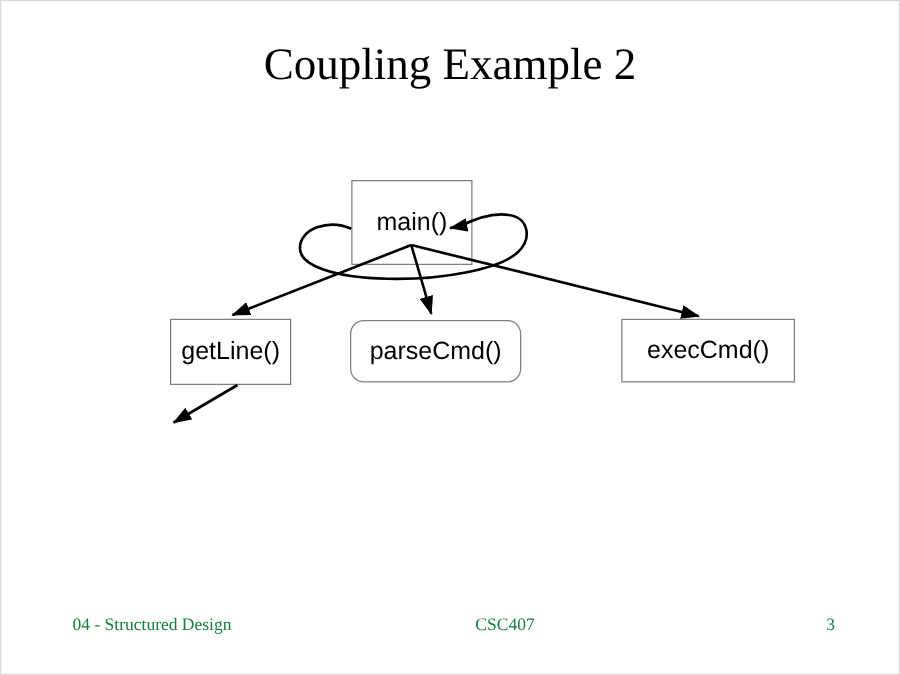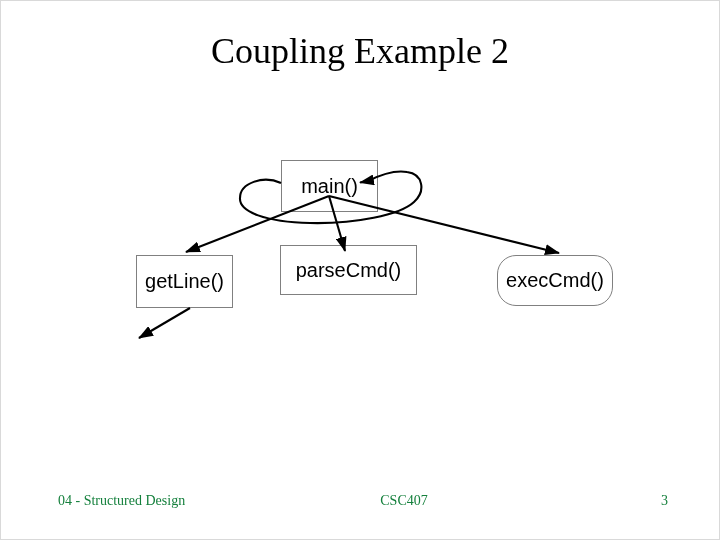--- a/index.html
+++ b/index.html
@@ -40,24 +40,24 @@
     box-sizing: border-box;
     background: #ffffff;
     border: 1px solid #808080;
     display: flex;
     align-items: center;
     justify-content: center;
     font-size: 20px;
     color: #000000;
     white-space: nowrap;
   }
-  .node-main     { left: 281px; top: 144px; width: 97px;  height: 52px; margin-top: 16px; }
+  .node-main     { left: 281px; top: 144px; width: 97px;  height: 68px; }
   .node-getline  { left: 136px; top: 255px; width: 97px;  height: 53px; }
-  .node-parsecmd { left: 280px; top: 245px; width: 137px; height: 50px; }
-  .node-execcmd  { left: 497px; top: 255px; width: 116px; height: 51px; border-radius: 19px; }
+  .node-parsecmd { left: 280px; top: 256px; width: 137px; height: 50px; border-radius: 11px; }
+  .node-execcmd  { left: 497px; top: 255px; width: 139px; height: 51px; }
   .node-getchar  { left: 89px;  top: 343px; width: 98px;  height: 49px; }
   .footer-left, .footer-center, .footer-right {
     position: absolute;
     top: 493px;
     font-family: "Liberation Serif", serif;
     font-size: 14px;
     color: #15803d;
     white-space: nowrap;
   }
   .footer-left   { left: 58px; }

